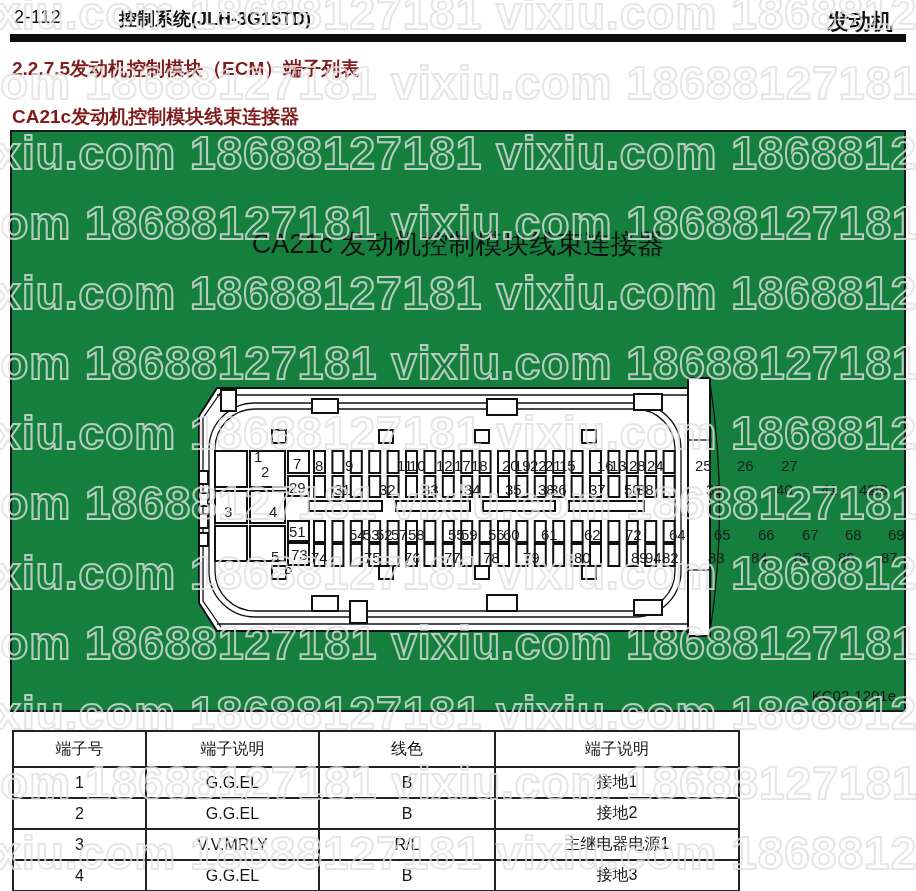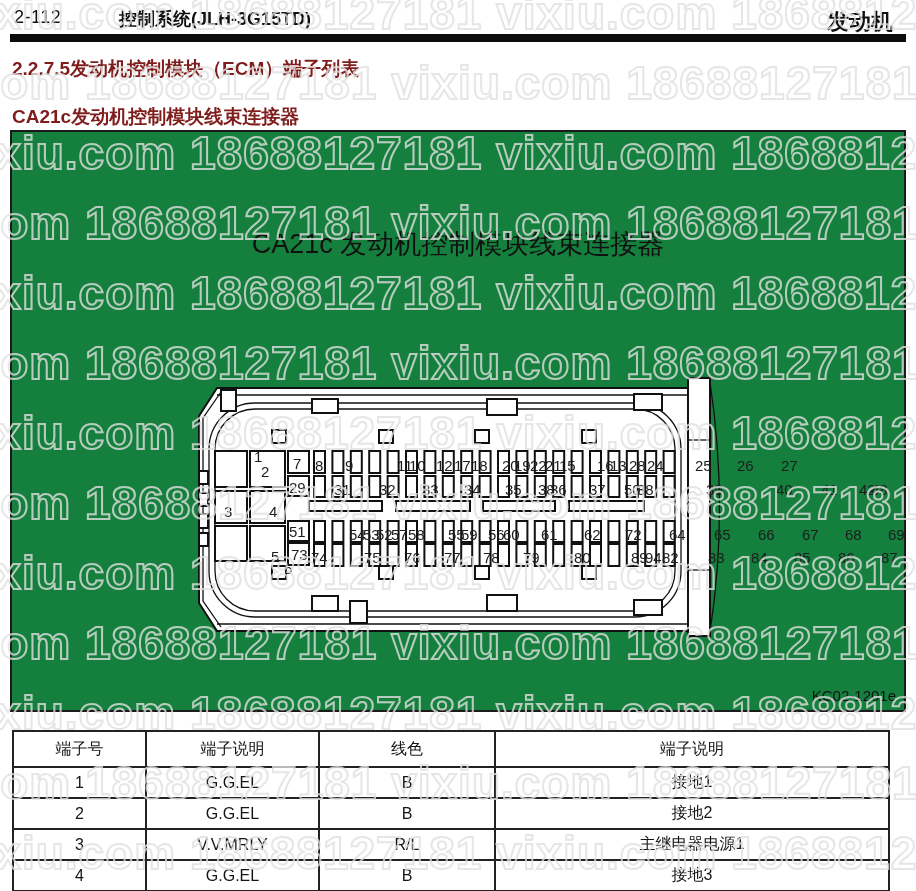--- a/index.html
+++ b/index.html
@@ -16,21 +16,21 @@
   #h-sub{top:104px}
   .dbox{position:absolute;left:10px;top:130px;width:892px;height:578px;border:2px solid #1b1b1b;background:#15803d}
   .dbox svg{display:block;width:892px;height:578px}
   .shape{fill:#fff;stroke:#111;stroke-width:2}
   .thin{fill:none;stroke:#111;stroke-width:1.3}
   .pin{fill:#fff;stroke:#111;stroke-width:2}
   .plabel{font-size:15px;fill:#1c1c1c;font-family:"Liberation Sans","DejaVu Sans",sans-serif}
   .dtitle{font-size:27px;fill:#111;font-weight:500}
   .figcode{font-size:15px;fill:#111}
   
-  .ttable{position:absolute;left:12px;top:730px;width:878px;border-collapse:collapse;table-layout:fixed}
+  .ttable{position:absolute;left:12px;top:730px;width:728px;border-collapse:collapse;table-layout:fixed}
   .ttable th,.ttable td{
     border:2px solid #222;text-align:center;font-size:16px;font-weight:400;
     padding:0;overflow:hidden;white-space:nowrap;color:#151515;
   }
   .ttable th{height:34px}
   .ttable td{height:29px}
   
   #wm-layer{position:absolute;inset:0;z-index:40;pointer-events:none;overflow:hidden}
   .wm{
     position:absolute;white-space:nowrap;font-size:46px;font-weight:700;letter-spacing:1px;

